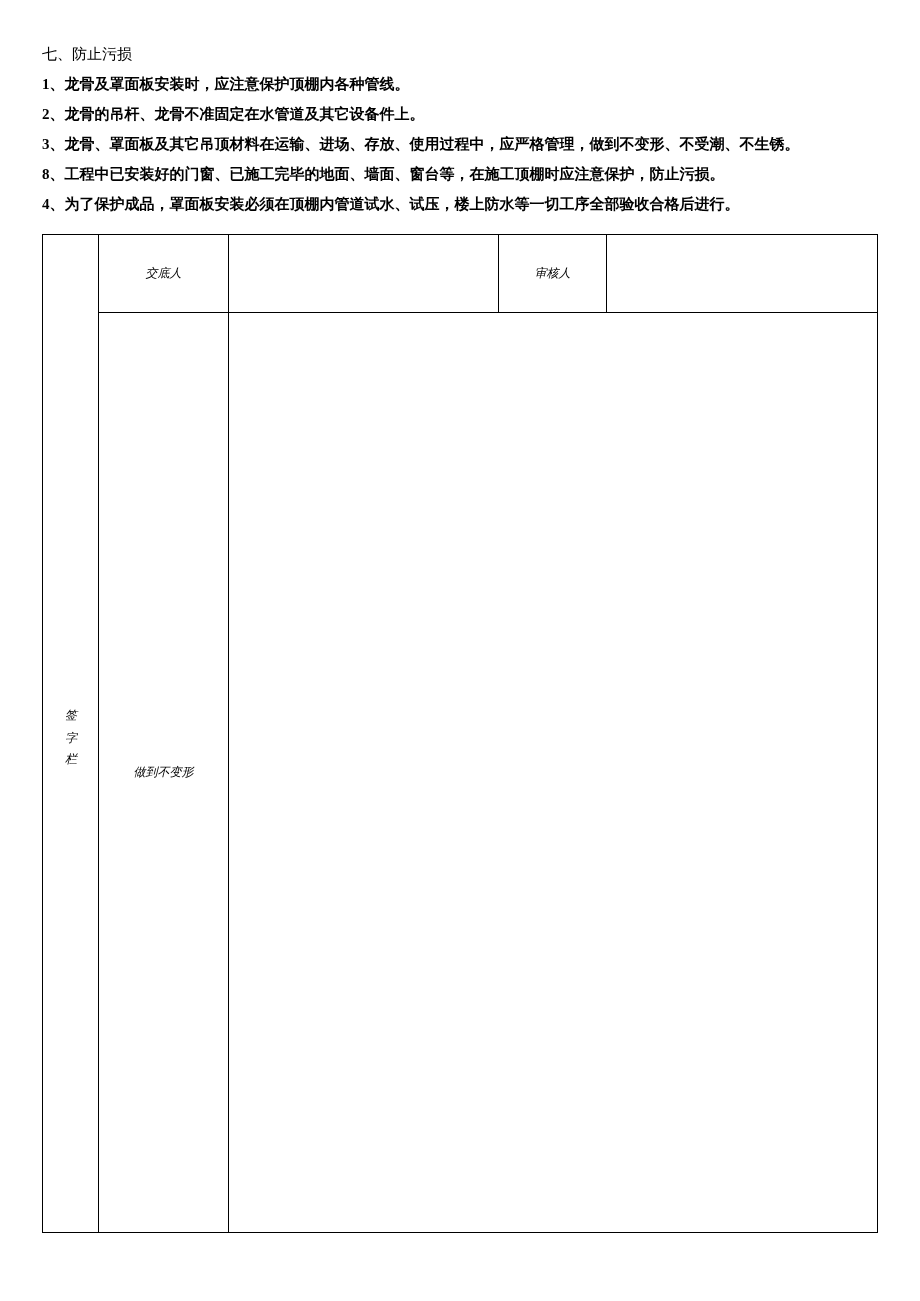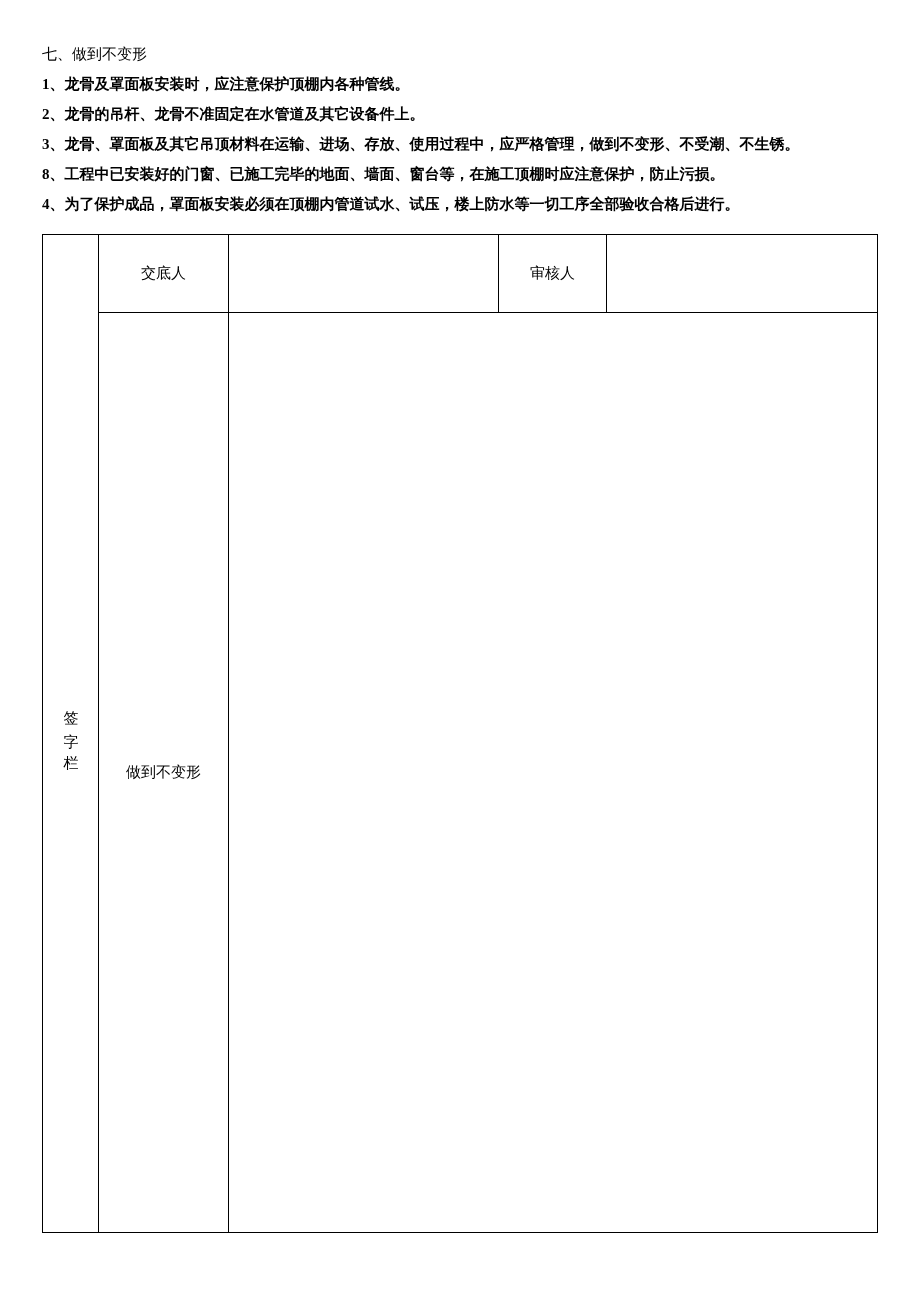--- a/index.html
+++ b/index.html
@@ -27,22 +27,23 @@
     .signature-table {
       margin-top: 18px;
       border-collapse: collapse;
       width: 100%;
       table-layout: fixed;
     }
     .signature-table td {
       border: 1px solid #000000;
       vertical-align: middle;
       text-align: center;
-      font-size: 15px;
+      font-size: 12px;
       padding: 8px;
+      font-style: italic;
     }
     .col-label {
       width: 56px;
     }
     .col-person-label {
       width: 130px;
     }
     .col-blank1 {
       width: 270px;
     }
@@ -62,21 +63,21 @@
       writing-mode: vertical-rl;
       text-orientation: upright;
       letter-spacing: 22px;
       display: inline-block;
       text-align: center;
     }
   </style>
 </head>
 <body>
 
-<div class="section-title">七、做到不变形</div>
+<div class="section-title">七、防止污损</div>
 <div class="list-item">1、龙骨及罩面板安装时，应注意保护顶棚内各种管线。</div>
 <div class="list-item">2、龙骨的吊杆、龙骨不准固定在水管道及其它设备件上。</div>
 <div class="list-item">3、龙骨、罩面板及其它吊顶材料在运输、进场、存放、使用过程中，应严格管理，做到不变形、不受潮、不生锈。</div>
 <div class="list-item">8、工程中已安装好的门窗、已施工完毕的地面、墙面、窗台等，在施工顶棚时应注意保护，防止污损。</div>
 <div class="list-item">4、为了保护成品，罩面板安装必须在顶棚内管道试水、试压，楼上防水等一切工序全部验收合格后进行。</div>
 
 <table class="signature-table">
   <tbody>
       <tr class="row-top">
     <td class="col-label" rowspan="2">

